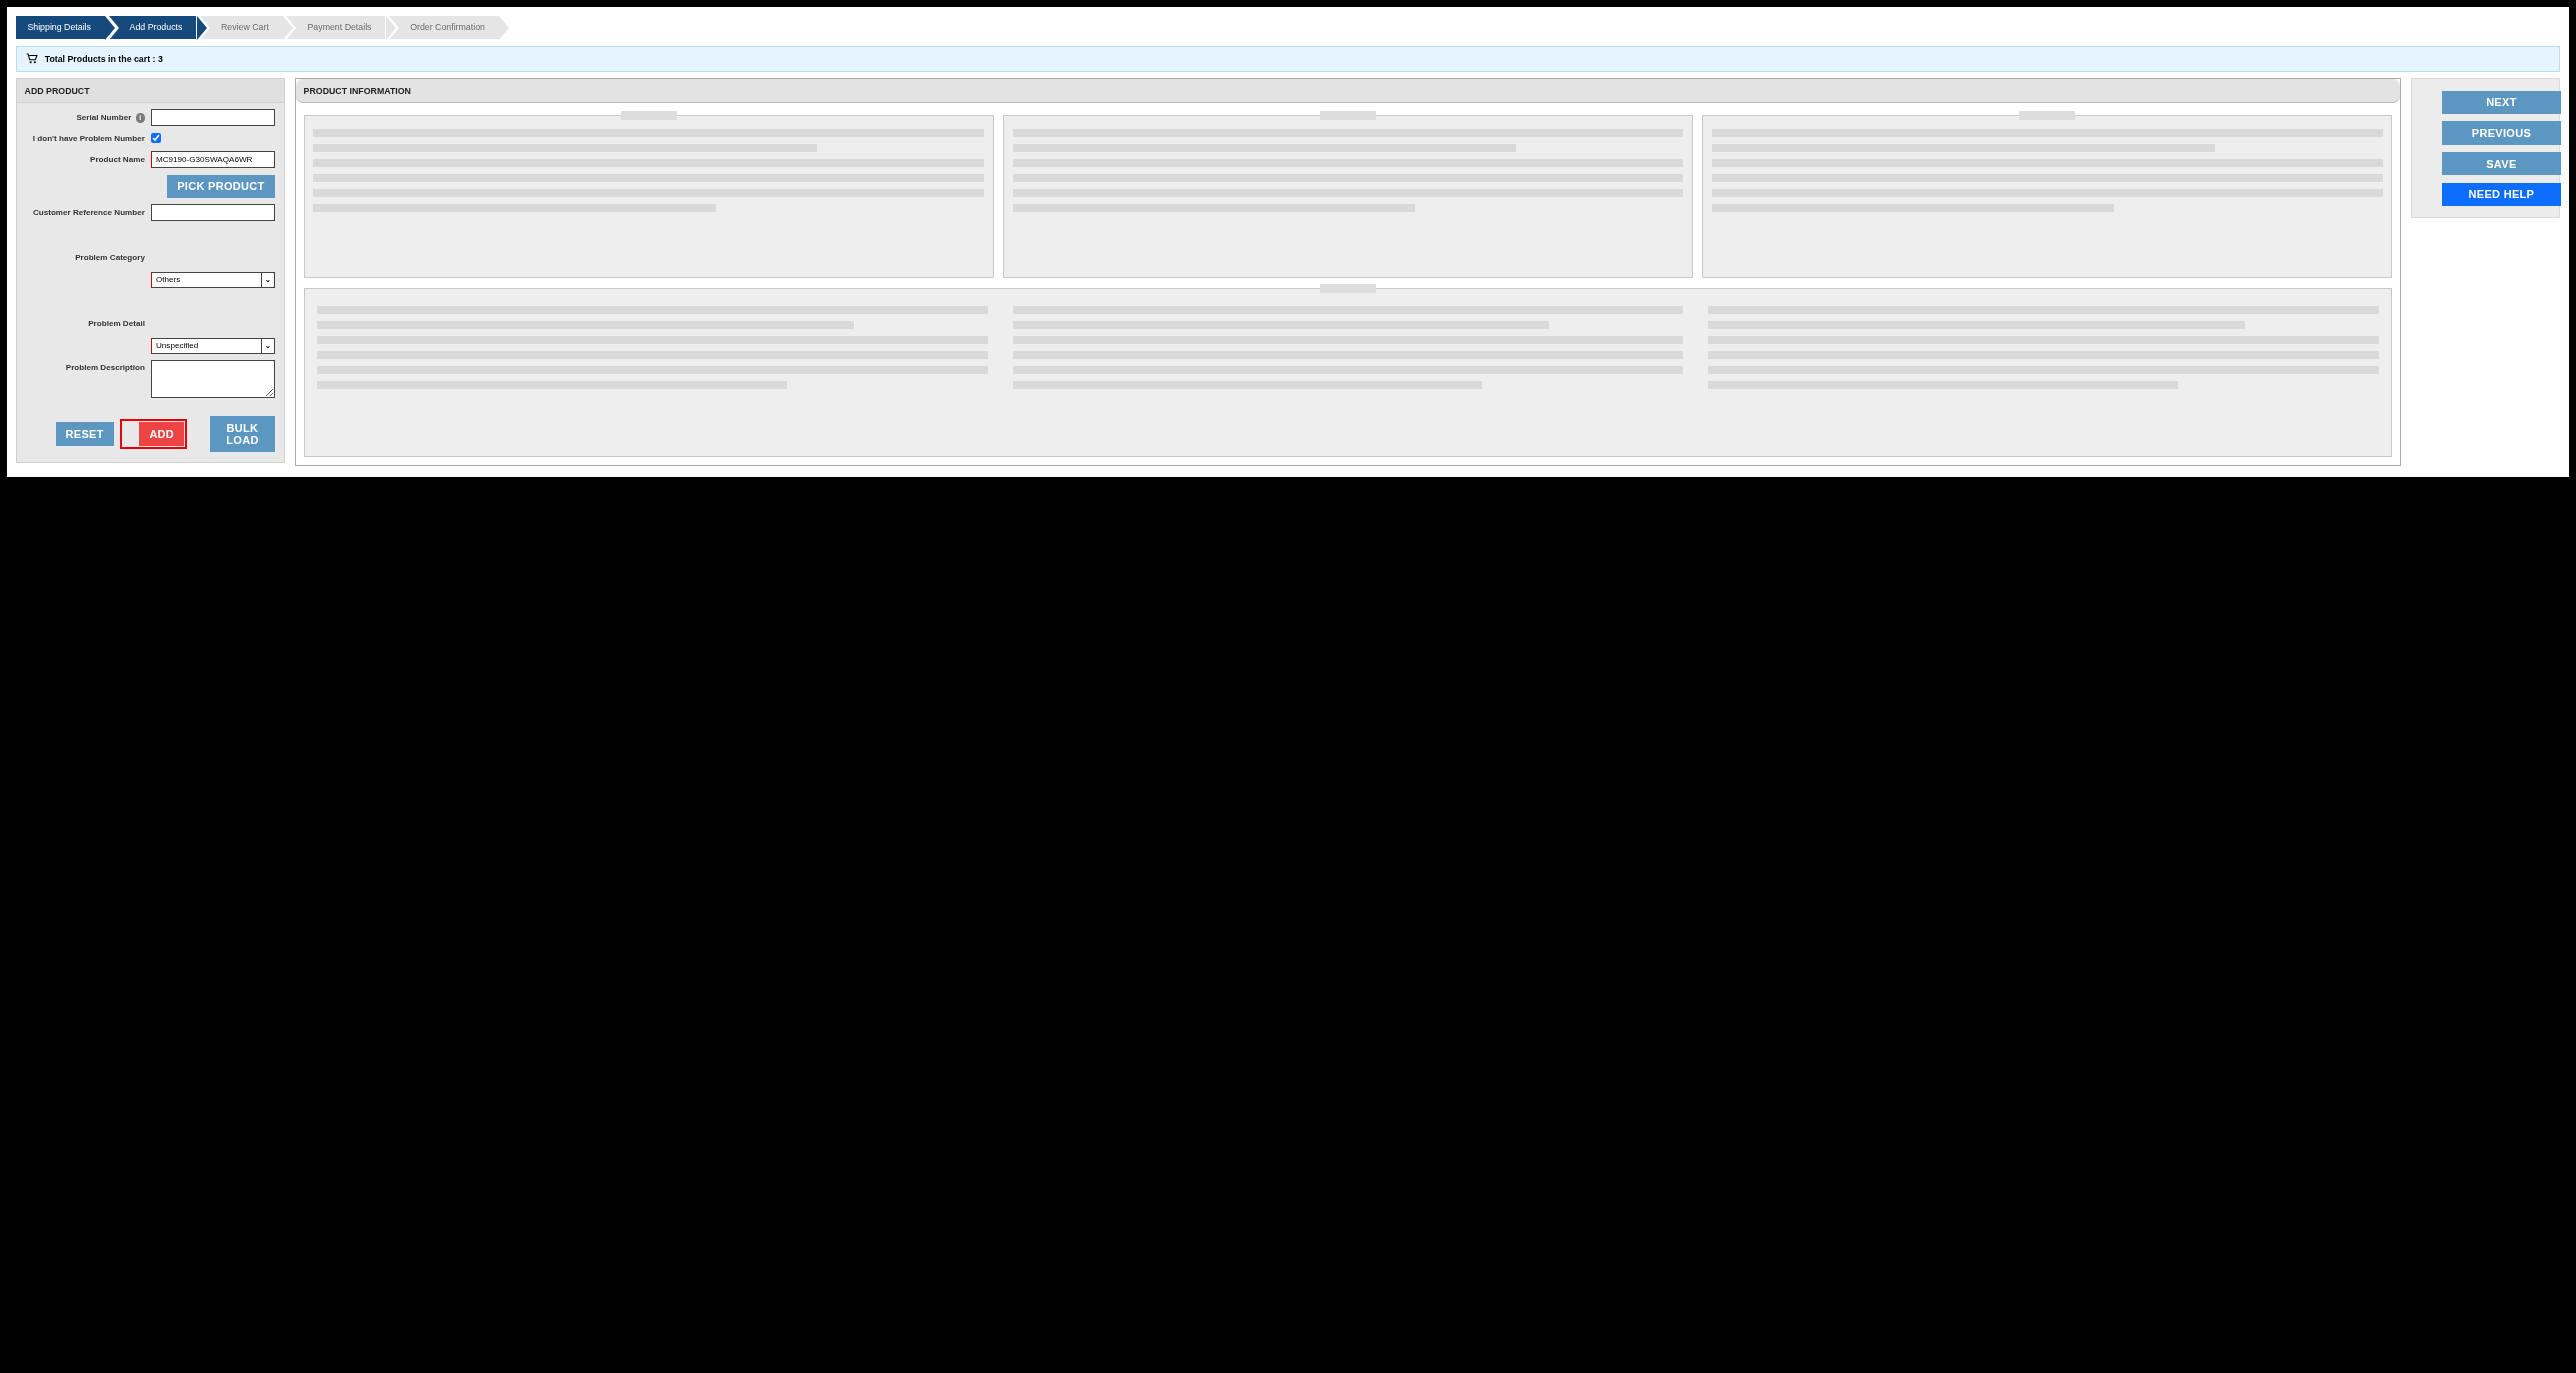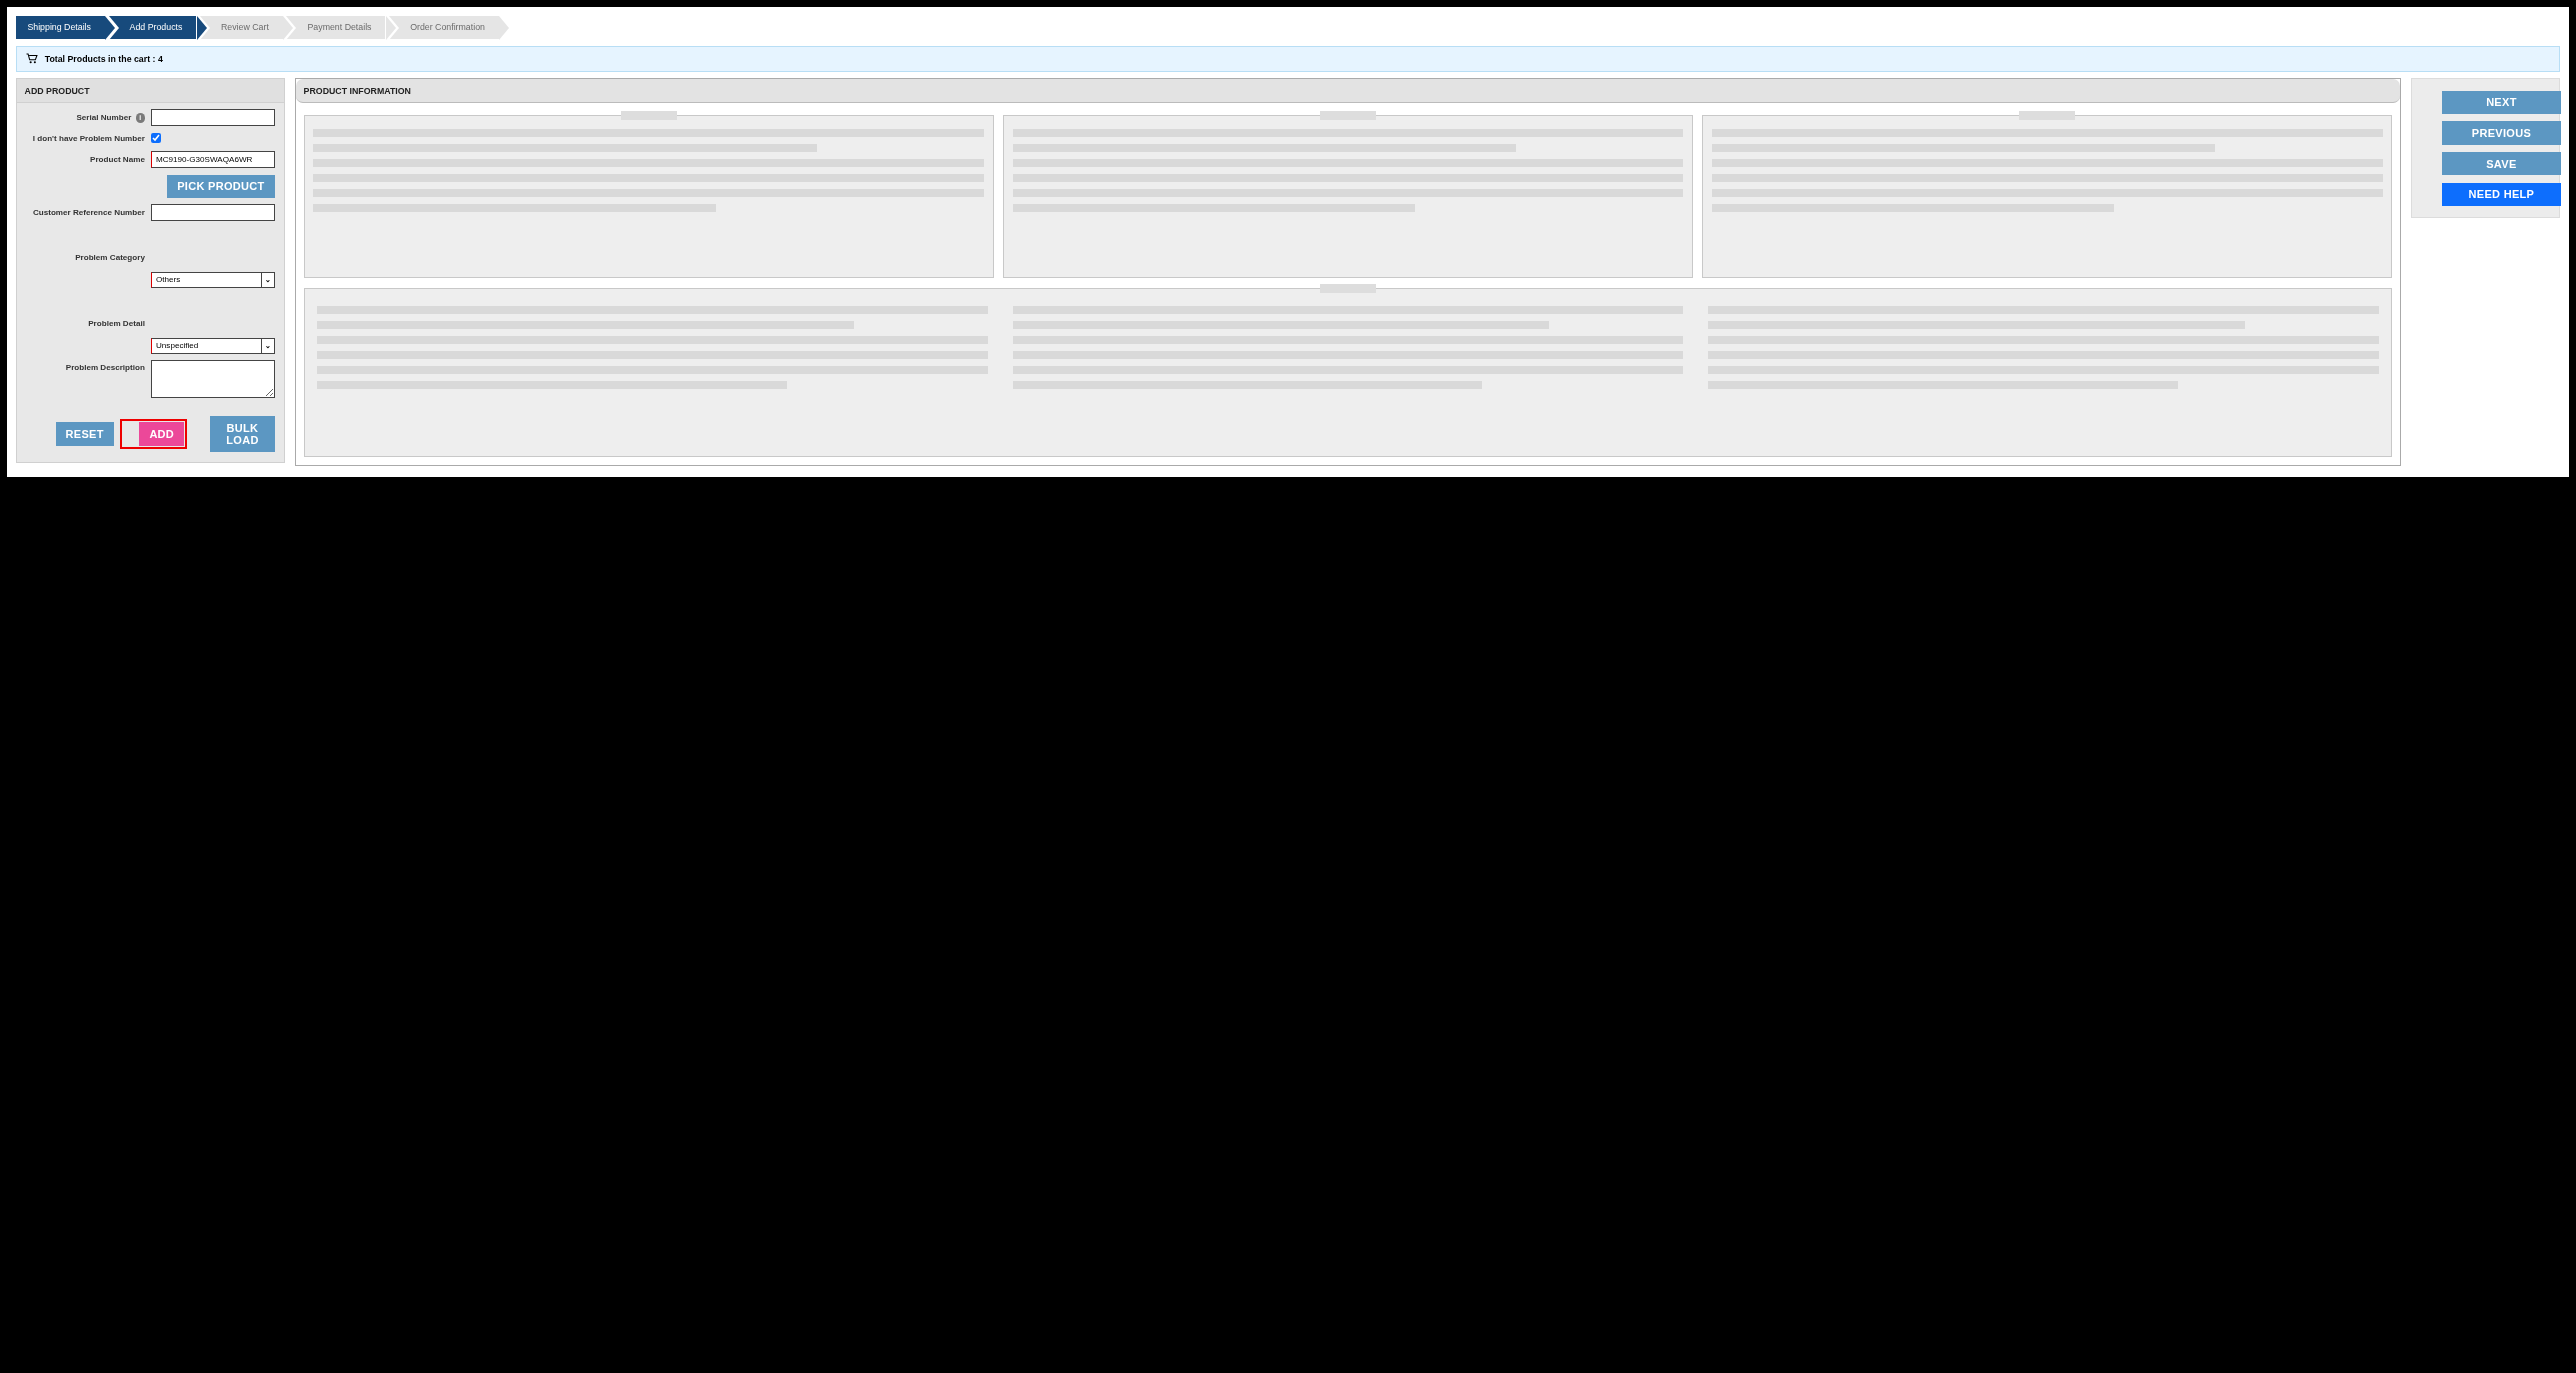--- a/index.html
+++ b/index.html
@@ -179,21 +179,21 @@
     border: none;
     padding: 5.6px 10px;
     font-size: 11px;
     font-weight: 700;
     color: #fff;
     cursor: pointer;
     letter-spacing: 0.3px;
     margin-left: 16px;
   }
   .btn-light { background: #5c97c2; }
-  .btn-dark  { background: #ec4899; }
+  .btn-dark  { background: #ef4444; }
   .btn-blue  { background: #0d6efd; }
   .btn-row {
     display: flex;
     gap: 6.3px;
     padding: 6.3px 8.8px 0 22.5px;
     align-items: center;
   }
   .highlight-box {
     border: 2.5px solid #e00;
     padding: 1.3px;
@@ -288,21 +288,21 @@
     <div class="step">Payment Details</div>
     <div class="step">Order Confirmation</div>
   </div>
 
   <div class="cart-bar">
     <svg class="cart-icon" viewBox="0 0 24 20">
       <path d="M1 1h3l3 11h11l3-8H6" fill="none" stroke="#000" stroke-width="2"></path>
       <circle cx="9" cy="17" r="2" fill="#000"></circle>
       <circle cx="17" cy="17" r="2" fill="#000"></circle>
     </svg>
-    <span>Total Products in the cart : 4</span>
+    <span>Total Products in the cart : 3</span>
   </div>
 
   <div class="layout">
 
     <div class="panel add-product">
       <div class="panel-header">ADD PRODUCT</div>
       <div class="form">
 
         <div class="row">
           <div class="lbl">

